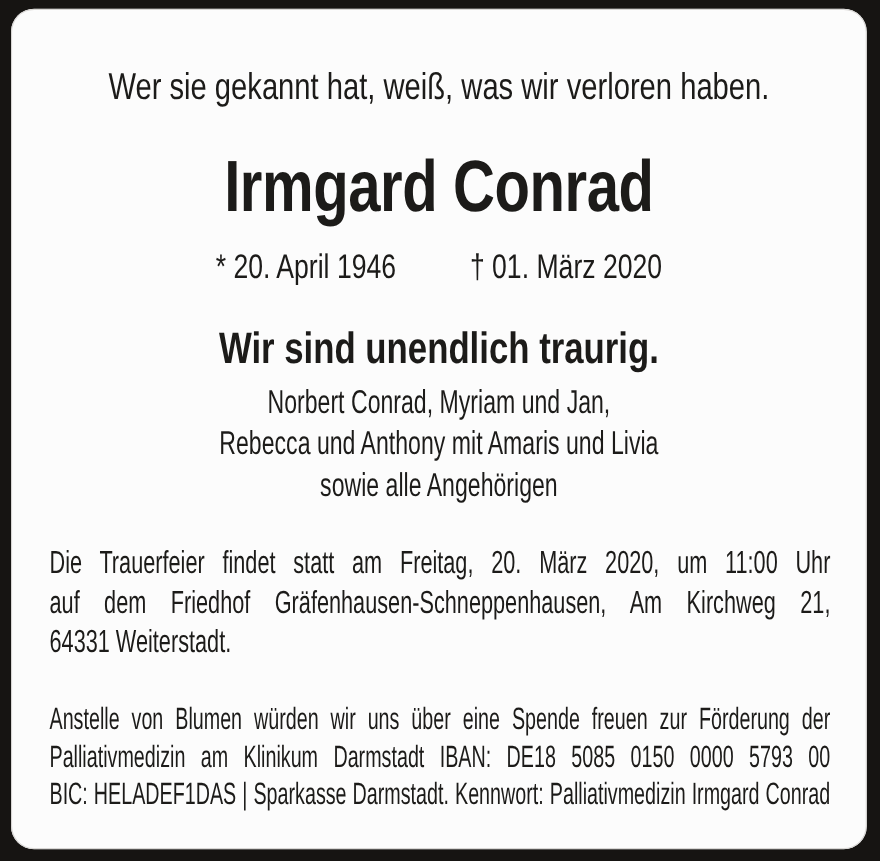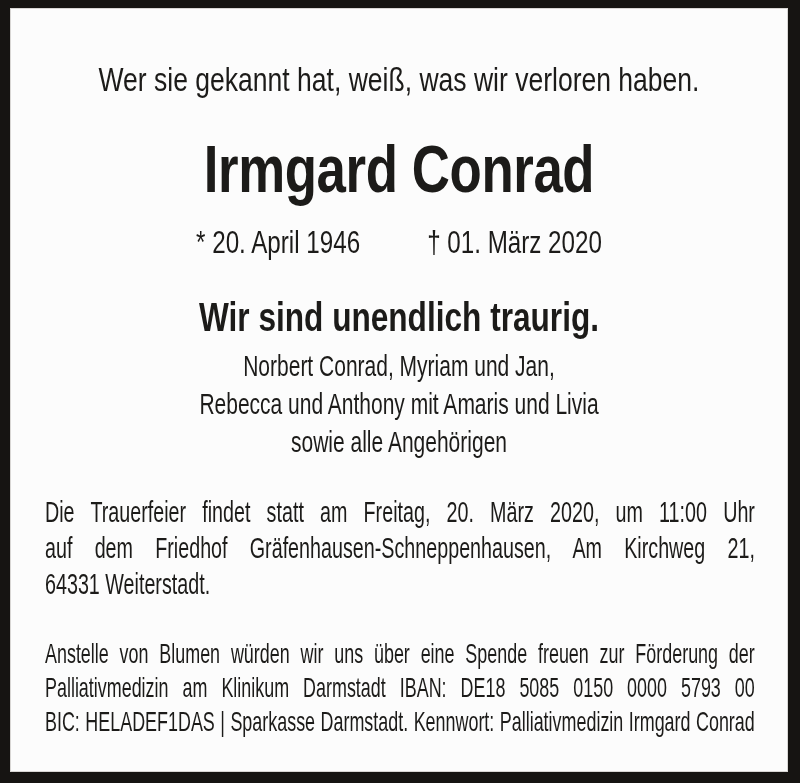--- a/index.html
+++ b/index.html
@@ -16,20 +16,21 @@
     overflow: hidden;
   }
   .inner {
     position: absolute;
     left: 10px;
     top: 8px;
     right: 12px;
     bottom: 11px;
     background: var(--bg-color, #fcfcfc);
     box-shadow: inset 0 0 0 1px #d8d6d4;
+    border-radius: 21px;
   }
   .blk {
     position: absolute;
     color: var(--text-color, #1c1b19);
   }
   
   .cblk {
     left: 50%;
     width: 1200px;
     margin-left: -600px;

